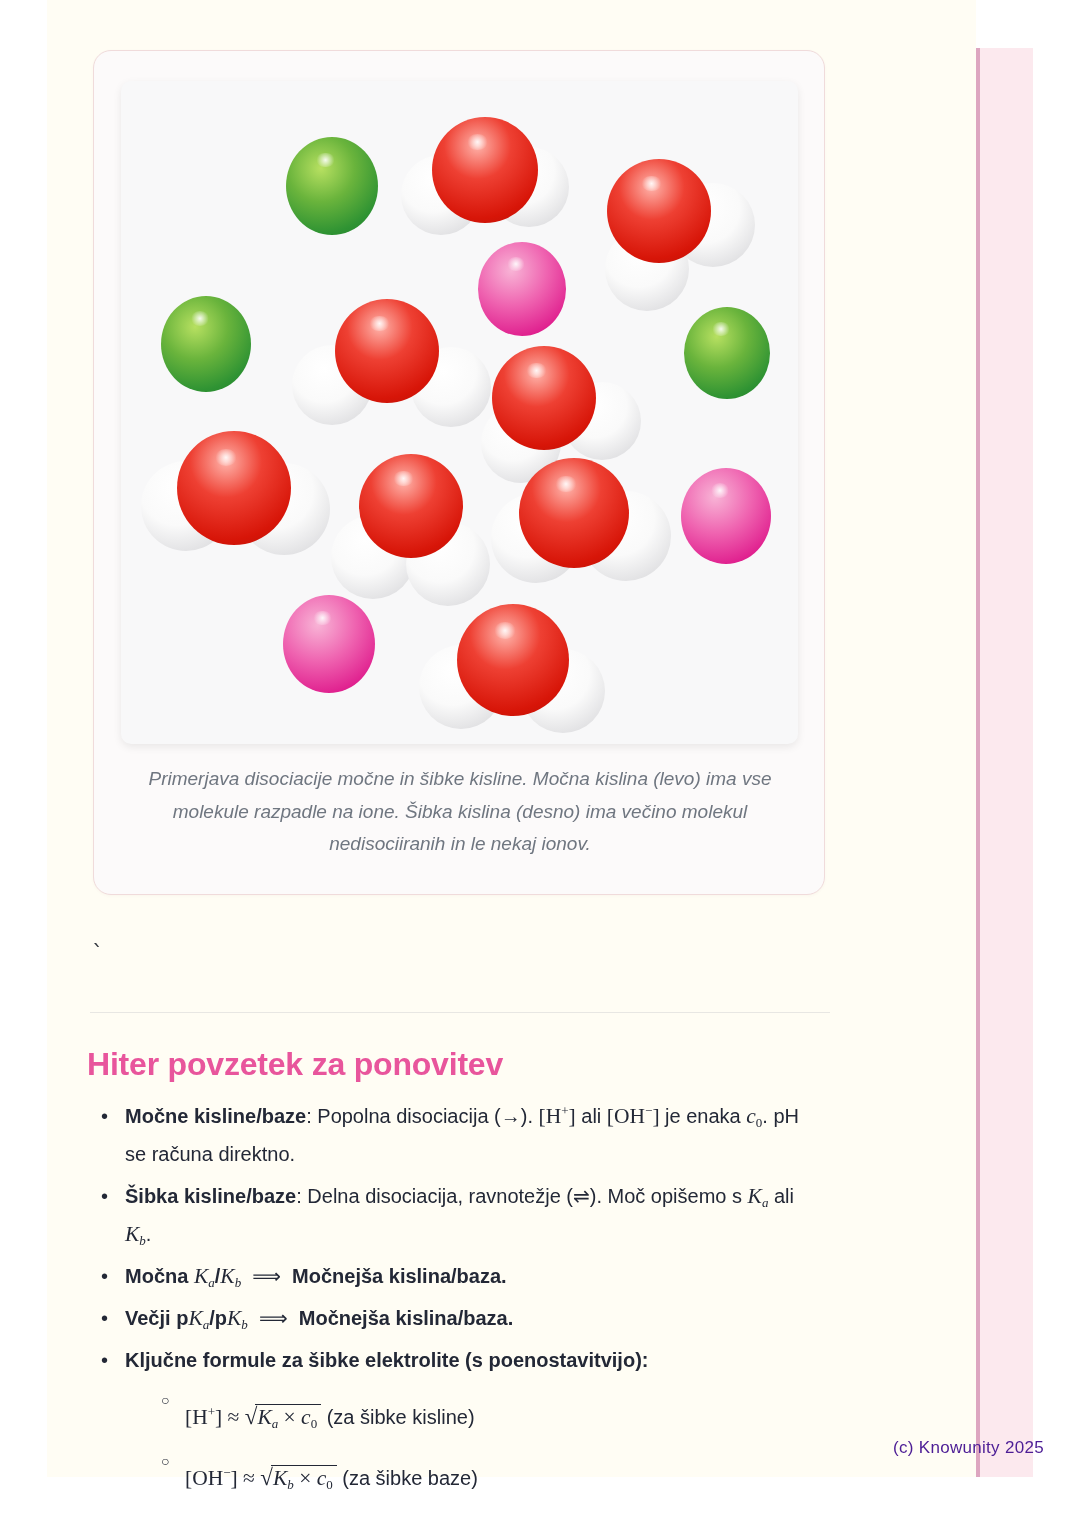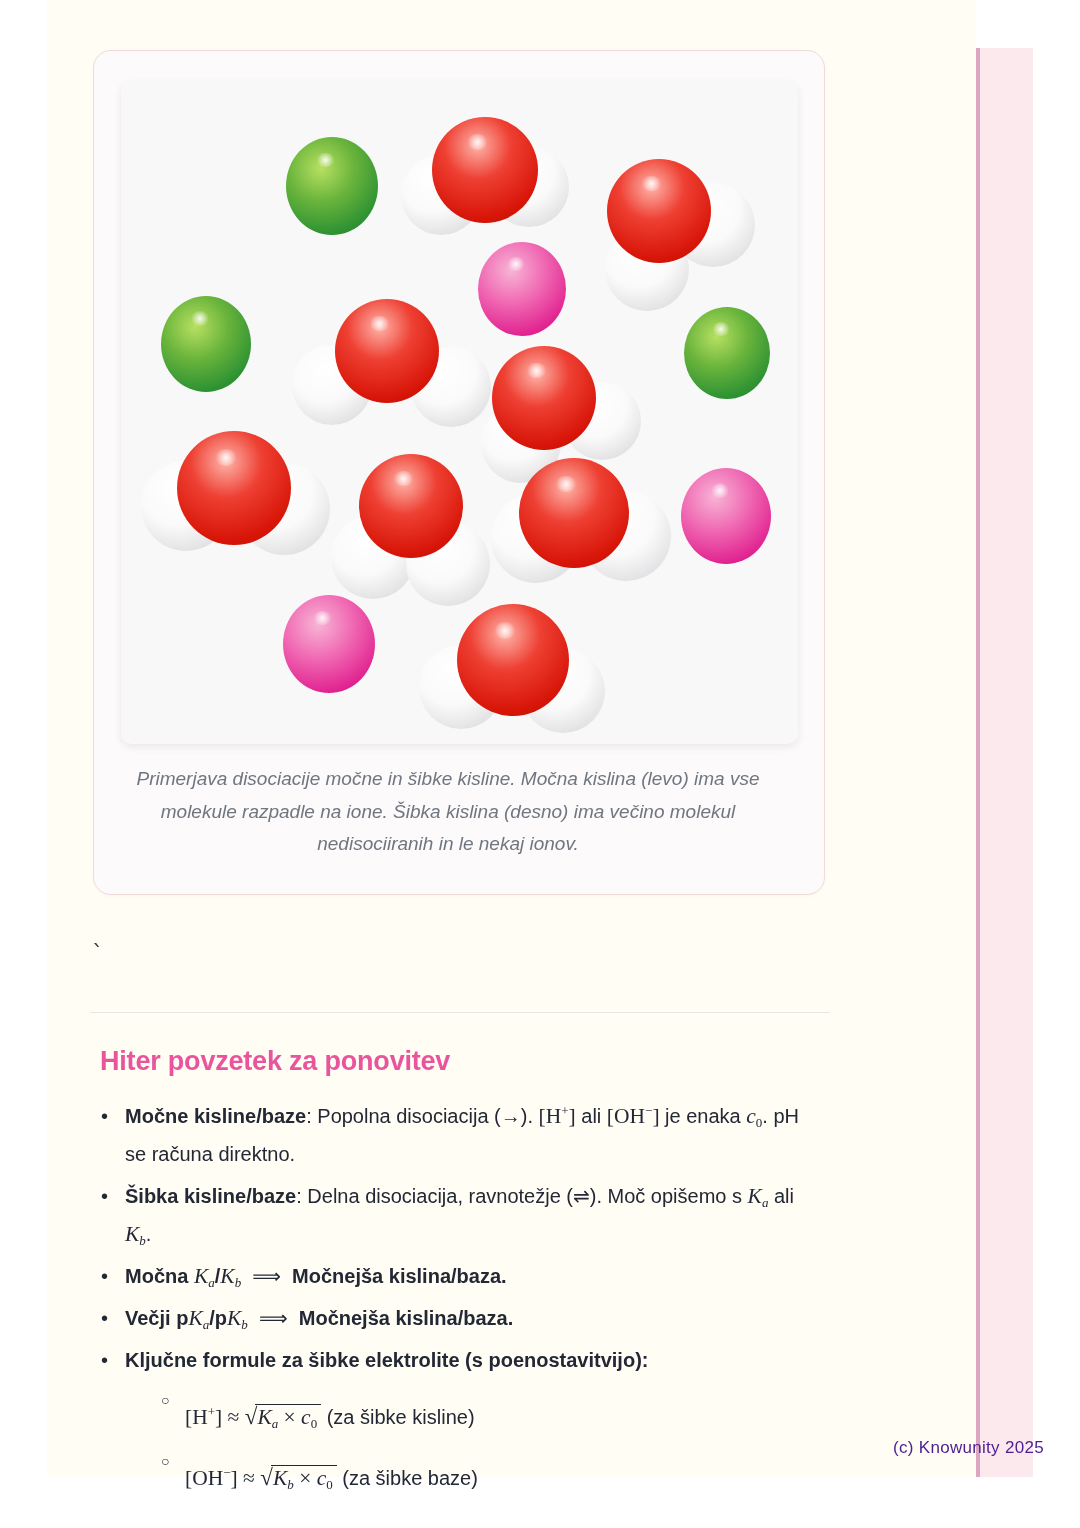--- a/index.html
+++ b/index.html
@@ -30,35 +30,35 @@
   .sphere{position:absolute;border-radius:50%;}
   .sp-green{background:radial-gradient(circle at 38% 32%, #b7e061 0%, #6ab43c 38%, #2f9333 74%, #1f7c28 100%);}
   .sp-pink {background:radial-gradient(circle at 38% 30%, #f8b4d6 0%, #ef63b0 42%, #e0218f 78%, #ce1980 100%);}
   .sp-red  {background:radial-gradient(circle at 43% 27%, #ffb3aa 0%, #ee4033 34%, #d71508 74%, #b51006 100%);}
   .sp-white{background:radial-gradient(circle at 40% 30%, #ffffff 0%, #fafafa 45%, #e2e2e4 78%, #c9c9cc 100%);}
   .sp-red::after, .sp-pink::after, .sp-green::after{
     content:"";position:absolute;left:33%;top:16%;width:20%;height:15%;border-radius:50%;
     background:radial-gradient(circle, rgba(255,255,255,0.9) 0%, rgba(255,255,255,0) 75%);
   }
   .caption{
-    position:absolute;left:24px;top:712px;width:660px;
+    position:absolute;left:36px;top:712px;width:660px;
     text-align:center;font-style:italic;color:#6f7680;
     font-size:19px;line-height:1.72;
   }
   .stray{
     position:absolute;left:91px;top:942px;font-size:22px;color:#33373f;
     font-family:"DejaVu Sans Mono",monospace;line-height:1;
   }
   .divider{
     position:absolute;left:90px;top:1012px;width:740px;height:0;
     border:none;border-top:1px solid #e8e7e3;margin:0;
   }
   .heading{
-    position:absolute;left:100px;top:1046px;margin:0;
-    font-size:27px;font-weight:700;color:#e8559c;letter-spacing:-0.2px;
+    position:absolute;left:87px;top:1046px;margin:0;
+    font-size:32px;font-weight:700;color:#e8559c;letter-spacing:-0.2px;
   }
   .list{
     position:absolute;left:93px;top:1097px;width:718px;
     color:#232836;font-size:20px;
   }
   .li{position:relative;padding-left:32px;line-height:38px;margin-bottom:4px;}
   .li > .marker{position:absolute;left:8px;top:0;}
   .sub{margin-top:2px;}
   .sub .li{margin-left:30px;padding-left:30px;margin-bottom:6px;}
   .sub .li > .marker{left:6px;font-size:14px;}

